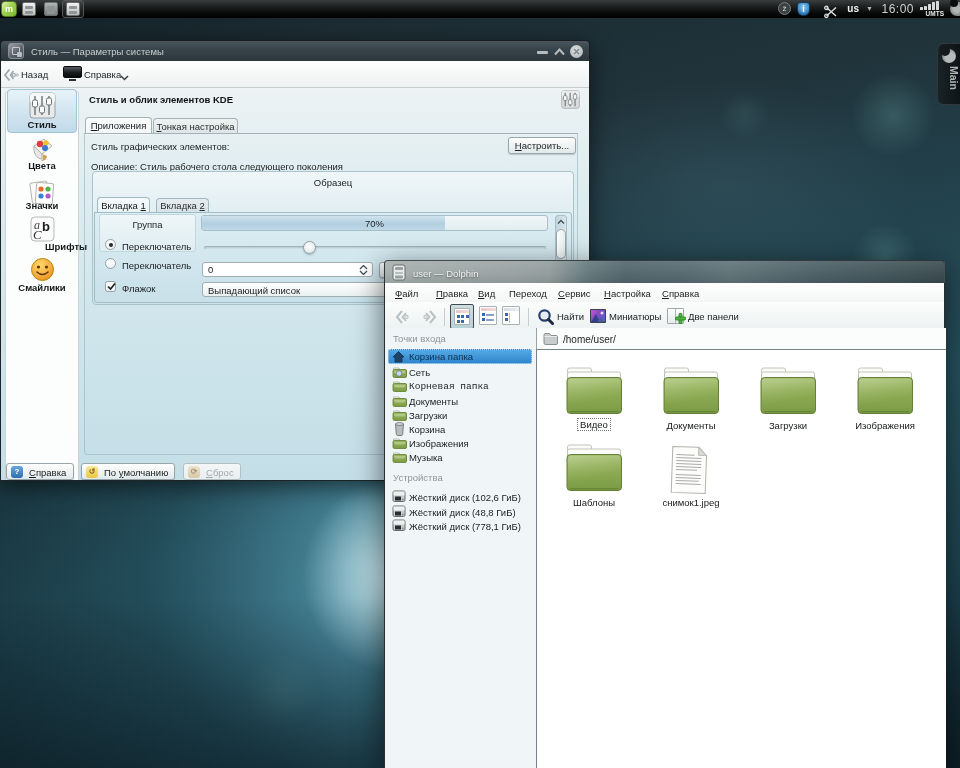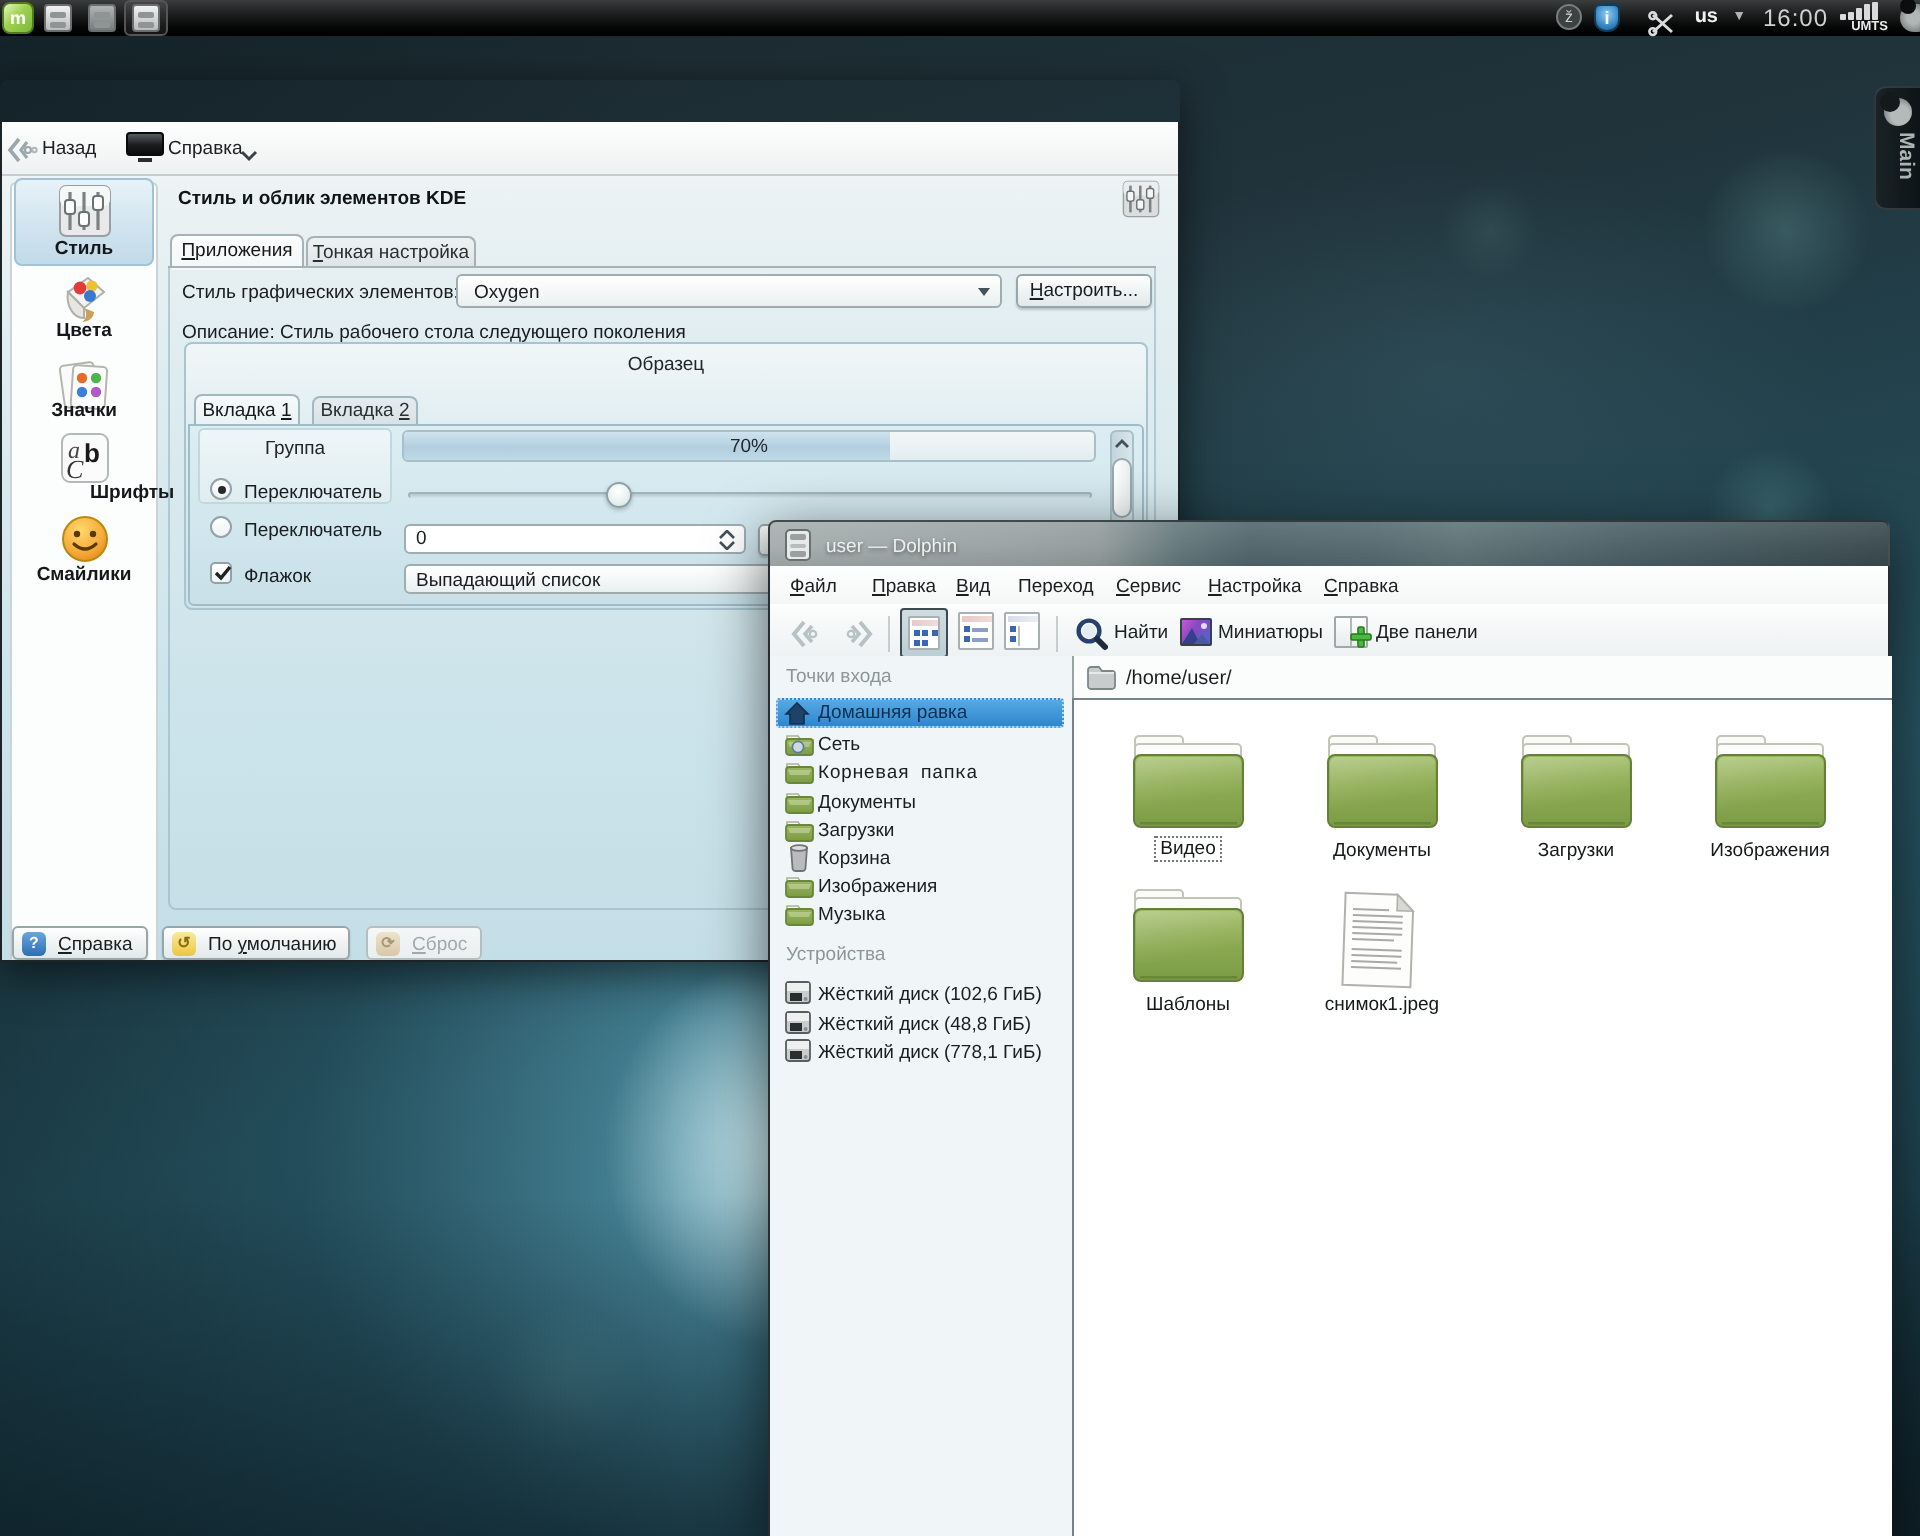--- a/index.html
+++ b/index.html
@@ -133,20 +133,38 @@
 </div>
 <div id="activity">
     <div class="moon"></div>
     <svg style="position:absolute; left:0; top:22px;" width="23" height="40">
       <text x="7" y="-5" transform="rotate(90 7 0)" font-family="Liberation Sans" font-size="10.5" font-weight="bold" fill="#aeb4b4">Main</text>
     </svg>
   </div>
 
 <div id="syswin" style="position:absolute; left:0px; top:40px; width:590px; height:441px; z-index:10;
   box-shadow:0 6px 22px rgba(0,0,0,0.55); border-radius:4px 4px 0 0;">
+  <div id="systitle" class="abs" style="left:0; top:0; width:100%; height:21px;
+    background:linear-gradient(#4a565e, #37434a 45%, #2c373c); border-radius:4px 4px 0 0;
+    border:1px solid #171d20; border-bottom:none;">
+    <div class="abs" style="left:7px; top:2px; width:16px; height:16px; border-radius:3px;
+      background:linear-gradient(145deg,#9aa1a6,#596166 60%,#474f54); border:1px solid #8a9196;">
+      <div class="abs" style="left:3px; top:3px; width:8px; height:8px; border:1px solid #c8cdd0; border-radius:1px;"></div>
+      <div class="abs" style="left:8px; top:8px; width:5px; height:5px; background:#b8bec2; border-radius:1px;"></div>
+      </div>
+    <div class="abs" style="left:30px; top:5px; font-size:9.5px; color:#c8ced0;">Стиль — Параметры системы</div>
+    <div class="abs" style="right:41px; top:10px; width:11px; height:2.5px; background:#b6bcbe; border-radius:1px;"></div>
+    <svg class="abs" style="right:24px; top:7px;" width="11" height="8">
+        <path d="M1 6.5 L5.5 1.5 L10 6.5" stroke="#b6bcbe" stroke-width="2" fill="none"></path>
+      </svg>
+    <div class="abs" style="right:6px; top:4px; width:13px; height:13px; border-radius:7px; background:radial-gradient(circle at 45% 40%, #dde1e2, #b9bfc1 70%, #a5acae);">
+      <svg width="13" height="13">
+          <path d="M4 4 L9 9 M9 4 L4 9" stroke="#80898d" stroke-width="1.6"></path>
+        </svg></div>
+  </div>
   <div id="sysbody" class="abs" style="left:0; top:21px; width:100%; height:420px;
     background:linear-gradient(#f7fafa 0%, #ebf2f3 9%, #ddecf0 32%, #cde4eb 68%, #c4dee7 100%);
     border:1px solid #1d2427; border-top:none; overflow:hidden;">
 
     <div class="abs" style="left:0; top:0; width:100%; height:27px;
       background:linear-gradient(#fdfefe,#eff2f2); border-bottom:1px solid #c6cdce;">
       <svg class="abs" style="left:2px; top:7px;" width="16" height="14" viewBox="0 0 16 14">
         <path d="M6.5 1.5 L2 7 L6.5 12.5" fill="none" stroke="#9aa7ac" stroke-width="1.8"></path>
         <path d="M10.5 3 L7.5 7 L10.5 11" fill="none" stroke="#9aa7ac" stroke-width="1.6"></path>
         <circle cx="11" cy="7" r="1.5" fill="none" stroke="#9aa7ac" stroke-width="1.1"></circle>
@@ -231,24 +249,20 @@
     </svg>
 
     <div class="abs" style="left:84px; top:56px; width:67px; height:17px; background:linear-gradient(#fbfcfc,#f3f7f7);
       border:1px solid #a5b2b6; border-bottom:none; border-radius:4px 4px 0 0; text-align:center; line-height:16px; color:#16191b;"><u>П</u>риложения</div>
     <div class="abs" style="left:152px; top:57px; width:85px; height:16px; background:linear-gradient(#eff2f2,#dde4e5);
       border:1px solid #a5b2b6; border-bottom:none; border-radius:4px 4px 0 0; text-align:center; line-height:15px; color:#2a2f31;"><u>Т</u>онкая настройка</div>
     <div class="abs" style="left:83px; top:72px; width:494px; height:1px; background:#a5b2b6;"></div>
     <div class="abs" style="left:85px; top:73px; width:65px; height:1px; background:#f5f8f8;"></div>
 
     <div class="abs" style="left:90px; top:80px; color:#1a1d1f;">Стиль графических элементов:</div>
-    <div class="combo abs" style="left:227px; top:76px; width:273px; height:17px;">
-      <span class="abs" style="left:8px; top:3px; color:#1a1d1f; font-size:9.5px;">Oxygen</span>
-      <span class="combo-arrow"></span>
-    </div>
     <div class="btn abs" style="left:507px; top:76px; width:68px; height:17px; text-align:center; line-height:16px;"><u>Н</u>астроить...</div>
     <div class="abs" style="left:90px; top:100px; color:#1a1d1f;">Описание: Стиль рабочего стола следующего поколения</div>
 
     <div class="abs" style="left:83px; top:72px; width:494px; height:322px; border:1px solid rgba(150,180,192,0.6); border-top:none; border-radius:0 0 4px 4px;"></div>
 
     <div class="abs" style="left:91px; top:110px; width:482px; height:134px; border:1px solid #a9c4cd; border-radius:4px;
       background:linear-gradient(rgba(255,255,255,0.5), rgba(255,255,255,0.1) 35%, rgba(185,215,225,0.18));"></div>
     <div class="abs" style="left:91px; top:116px; width:482px; text-align:center; color:#20262a;">Образец</div>
 
     <div class="abs" style="left:96px; top:136px; width:53px; height:16px; background:linear-gradient(#f6fafa,#e8f2f4);
@@ -413,21 +427,21 @@
       <div class="abs" style="left:303px; top:9px; color:#1b1e1f;">Две панели</div>
     </div>
 
     <div id="places" class="abs" style="left:0; top:45px; width:151px; height:440px; background:#f0f6f8; color:#1b1e1f;">
       <div class="abs" style="left:8px; top:5px; color:#8d9697;">Точки входа</div>
       <div class="abs" style="left:3px; top:21px; width:144px; height:15px; border-radius:2px;
         background:linear-gradient(#55aae4,#2f86cd); border:1px dotted #bcd8ee;"></div>
       <svg class="abs" style="left:7px; top:22px;" width="13" height="13" viewBox="0 0 13 13">
         <path d="M1 7 L6.5 1.5 L12 7 L10 7 L10 12 L3 12 L3 7 Z" fill="#1d4468" stroke="#123050" stroke-width="0.8"></path>
       </svg>
-      <div class="abs" style="left:24px; top:23px; color:#0f3050;">Домашняя равка</div>
+      <div class="abs" style="left:24px; top:23px; color:#0f3050;">Корзина папка</div>
       <svg class="abs" style="left:7px; top:36px;" width="15" height="15">
           <use href="#sfolder"></use>
           <circle cx="7" cy="9.5" r="2.8" fill="#cdd8e2" stroke="#5a7a9a" stroke-width="0.8"></circle>
         </svg>
       <div class="abs" style="left:24px; top:39px;">Сеть</div>
       <svg class="abs" style="left:7px; top:50px;" width="15" height="15">
           <use href="#sfolder"></use>
         </svg>
       <div class="abs" style="left:24px; top:53px;font-family:Liberation Mono, monospace;">Корневая папка</div>
       <svg class="abs" style="left:7px; top:65px;" width="15" height="15">

